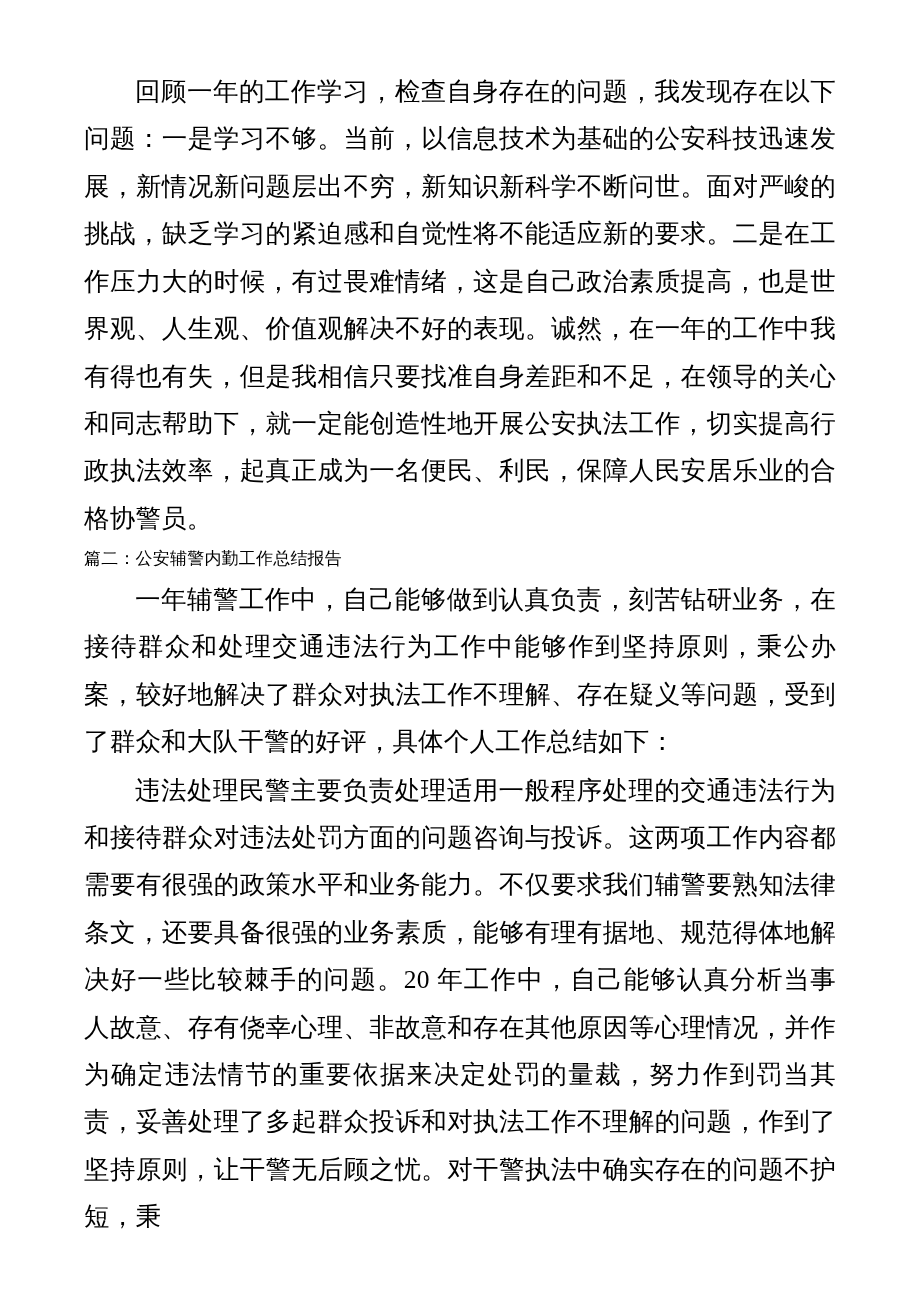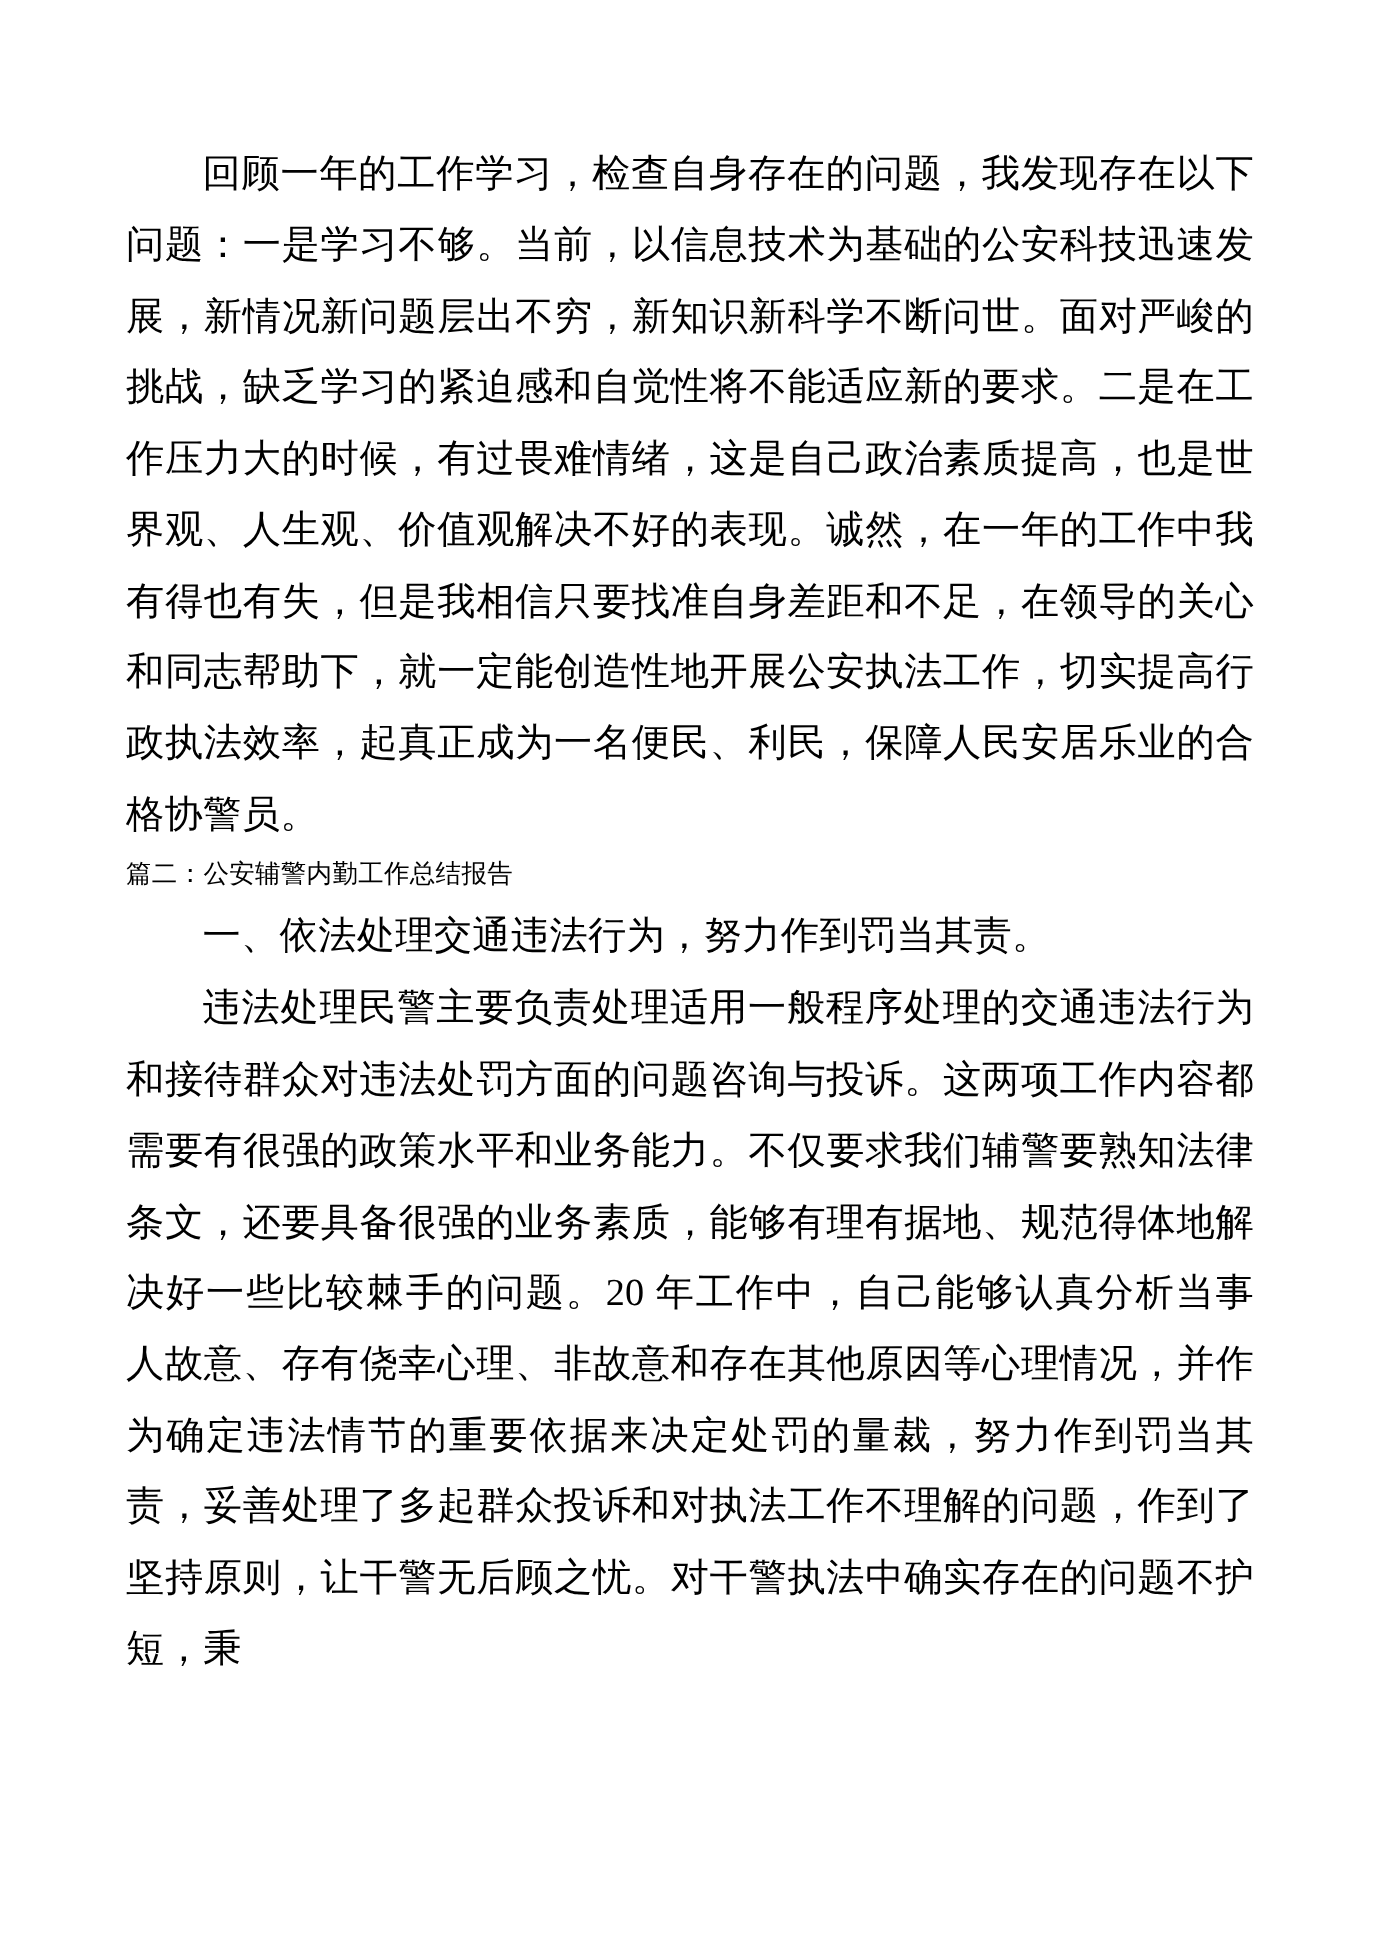--- a/index.html
+++ b/index.html
@@ -11,21 +11,21 @@
     width: 920px;
     height: 1301px;
     font-family: "Liberation Serif", "DejaVu Serif", serif;
     color: #000000;
     overflow: hidden;
   }
   .page {
     box-sizing: border-box;
     width: 920px;
     height: 1301px;
-    padding: 92px 84px 40px 84px;
+    padding: 68px 84px 40px 84px;
     background: #ffffff;
   }
   .doc-body {
     font-size: 25.5px;
     line-height: 1.86;
     text-align: justify;
     text-justify: inter-ideograph;
     letter-spacing: 0.2px;
   }
   p.para {
@@ -42,16 +42,16 @@
     margin: 0;
   }
 </style>
 </head>
 <body>
 
 <div class="page">
   <div class="doc-body">
     <p class="para">回顾一年的工作学习，检查自身存在的问题，我发现存在以下问题：一是学习不够。当前，以信息技术为基础的公安科技迅速发展，新情况新问题层出不穷，新知识新科学不断问世。面对严峻的挑战，缺乏学习的紧迫感和自觉性将不能适应新的要求。二是在工作压力大的时候，有过畏难情绪，这是自己政治素质提高，也是世界观、人生观、价值观解决不好的表现。诚然，在一年的工作中我有得也有失，但是我相信只要找准自身差距和不足，在领导的关心和同志帮助下，就一定能创造性地开展公安执法工作，切实提高行政执法效率，起真正成为一名便民、利民，保障人民安居乐业的合格协警员。</p>
     <p class="heading">篇二：公安辅警内勤工作总结报告</p>
-    <p class="para">一、依法处理交通违法行为，努力作到罚当其责。</p>
+    <p class="para">一年辅警工作中，自己能够做到认真负责，刻苦钻研业务，在接待群众和处理交通违法行为工作中能够作到坚持原则，秉公办案，较好地解决了群众对执法工作不理解、存在疑义等问题，受到了群众和大队干警的好评，具体个人工作总结如下：</p>
     <p class="para tight">违法处理民警主要负责处理适用一般程序处理的交通违法行为和接待群众对违法处罚方面的问题咨询与投诉。这两项工作内容都需要有很强的政策水平和业务能力。不仅要求我们辅警要熟知法律条文，还要具备很强的业务素质，能够有理有据地、规范得体地解决好一些比较棘手的问题。20 年工作中，自己能够认真分析当事人故意、存有侥幸心理、非故意和存在其他原因等心理情况，并作为确定违法情节的重要依据来决定处罚的量裁，努力作到罚当其责，妥善处理了多起群众投诉和对执法工作不理解的问题，作到了坚持原则，让干警无后顾之忧。对干警执法中确实存在的问题不护短，秉</p>
   </div>
 </div>
 
 </body></html>

